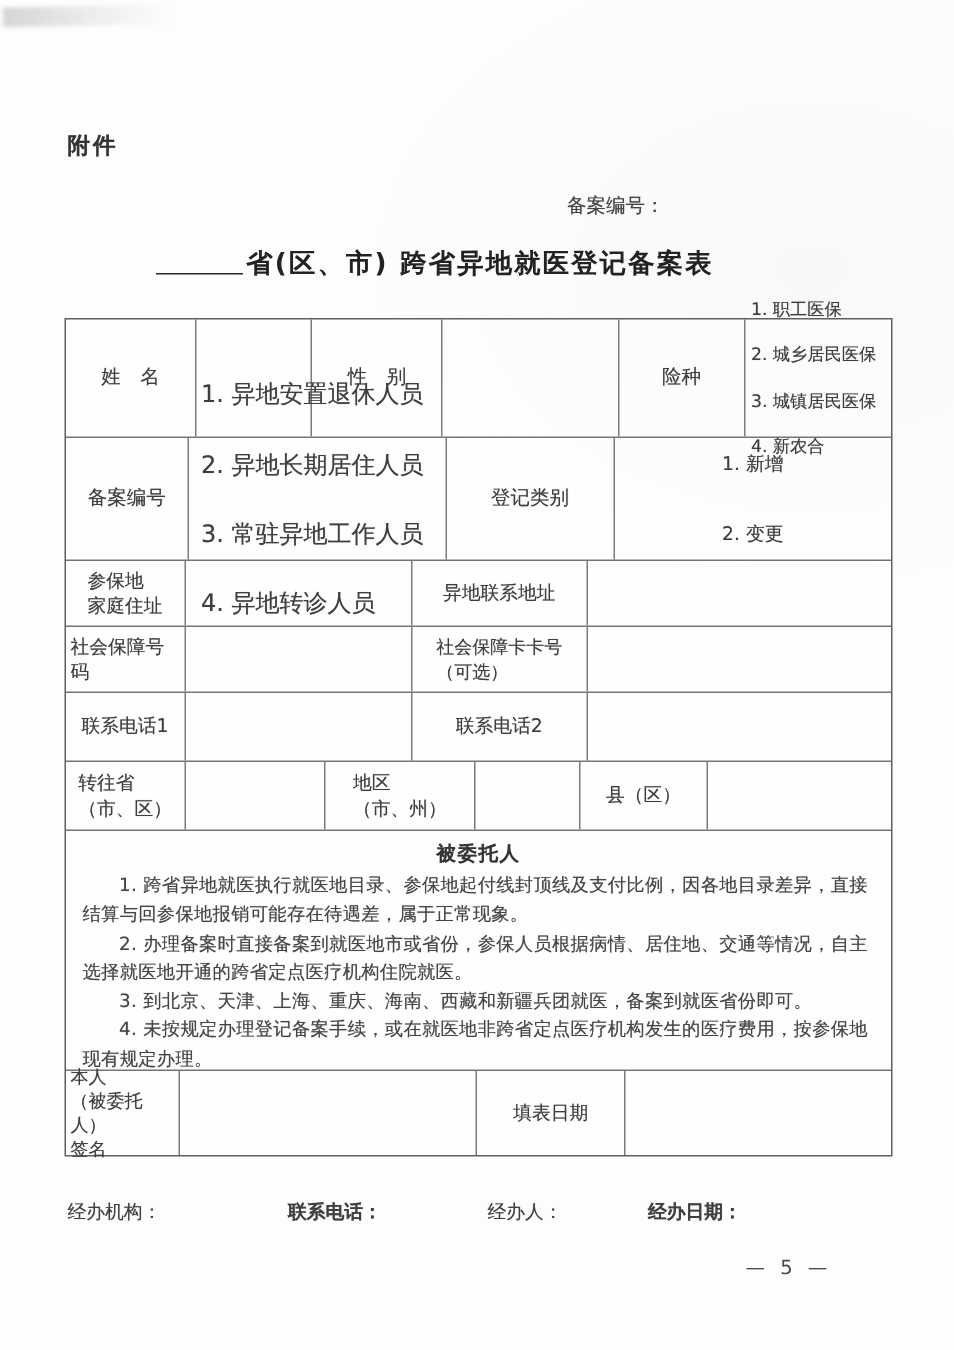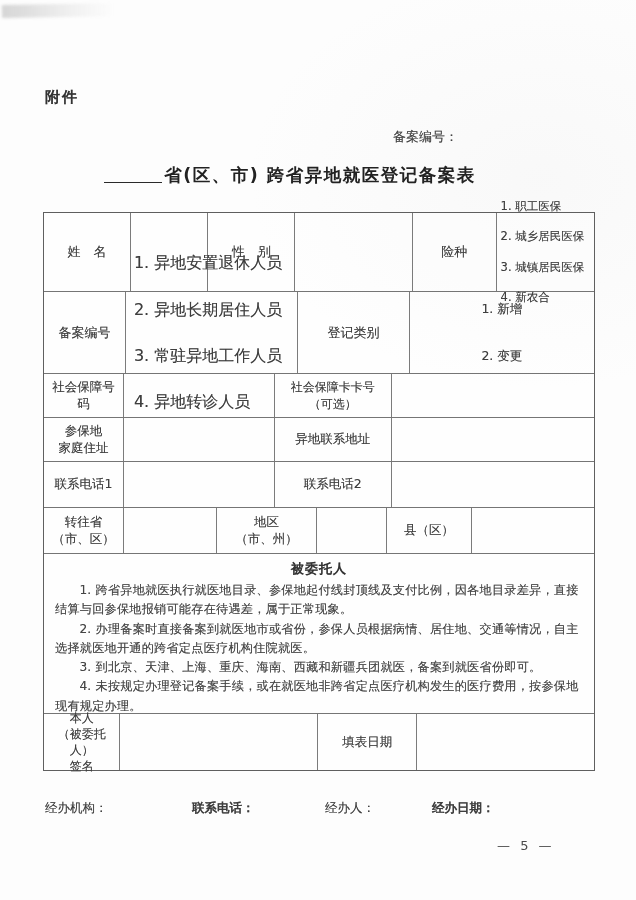--- a/index.html
+++ b/index.html
@@ -21,21 +21,21 @@
     position:absolute;top:4px;left:2px;width:118px;height:13px;
     background:linear-gradient(90deg, rgba(110,110,110,.28), rgba(160,160,160,.15) 55%, transparent 95%);
     filter:blur(1.5px);
     transform:rotate(-1deg);
   }
   .attachment{
     position:absolute;left:45px;top:88px;
     font-size:15px;font-weight:700;color:#333;letter-spacing:2px;
   }
   .record-no{
-    position:absolute;left:393px;top:128px;
+    position:absolute;left:378px;top:128px;
     font-size:13px;color:#444;
   }
   .title{
     position:absolute;left:0;top:163px;width:636px;
     text-align:center;
     font-size:17.5px;font-weight:700;color:#222;
     letter-spacing:1.5px;
     padding-right:56px;box-sizing:border-box;
   }
   .blank-line{
@@ -52,21 +52,21 @@
   .row{
     display:flex;
     border-bottom:1px solid #757575;
     box-sizing:border-box;
   }
   .row:last-child{border-bottom:none;}
   .cell{
     box-sizing:border-box;
     border-right:1px solid #7b7b7b;
     display:flex;align-items:center;justify-content:center;
-    text-align:center;
+    text-align:left;
     white-space:pre-line;
     font-size:13px;color:#3e3e3e;
     line-height:1.35;
     padding:2px 3px;
   }
   .cell:last-child{border-right:none;}
   .cell.opts{
     justify-content:flex-start;text-align:left;
     font-size:11.5px;line-height:1.32;padding-left:4px;
   }
@@ -147,32 +147,32 @@
         <div>4. 异地转诊人员</div>
       </div></div>
       <div class="cell" style="width:20.3%">登记类别</div>
       <div class="cell optsC" style="width:33.5%"><div>
         <div>1. 新增</div>
         <div>2. 变更</div>
       </div></div>
     </div>
 
     <div class="row" style="height:44px">
+      <div class="cell" style="width:14.5%;font-size:12.5px">参保地
+家庭住址</div>
+      <div class="cell" style="width:27.5%"></div>
+      <div class="cell" style="width:21.2%;font-size:12.5px">异地联系地址</div>
+      <div class="cell" style="width:36.8%"></div>
+    </div>
+
+    <div class="row" style="height:44px">
       <div class="cell" style="width:14.5%;font-size:12.5px">社会保障号码</div>
       <div class="cell" style="width:27.5%"></div>
       <div class="cell" style="width:21.2%;font-size:12px">社会保障卡卡号
 （可选）</div>
-      <div class="cell" style="width:36.8%"></div>
-    </div>
-
-    <div class="row" style="height:44px">
-      <div class="cell" style="width:14.5%;font-size:12.5px">参保地
-家庭住址</div>
-      <div class="cell" style="width:27.5%"></div>
-      <div class="cell" style="width:21.2%;font-size:12.5px">异地联系地址</div>
       <div class="cell" style="width:36.8%"></div>
     </div>
 
     <div class="row" style="height:46px">
       <div class="cell" style="width:14.5%;font-size:12.5px">联系电话1</div>
       <div class="cell" style="width:27.5%"></div>
       <div class="cell" style="width:21.2%;font-size:12.5px">联系电话2</div>
       <div class="cell" style="width:36.8%"></div>
     </div>
 

